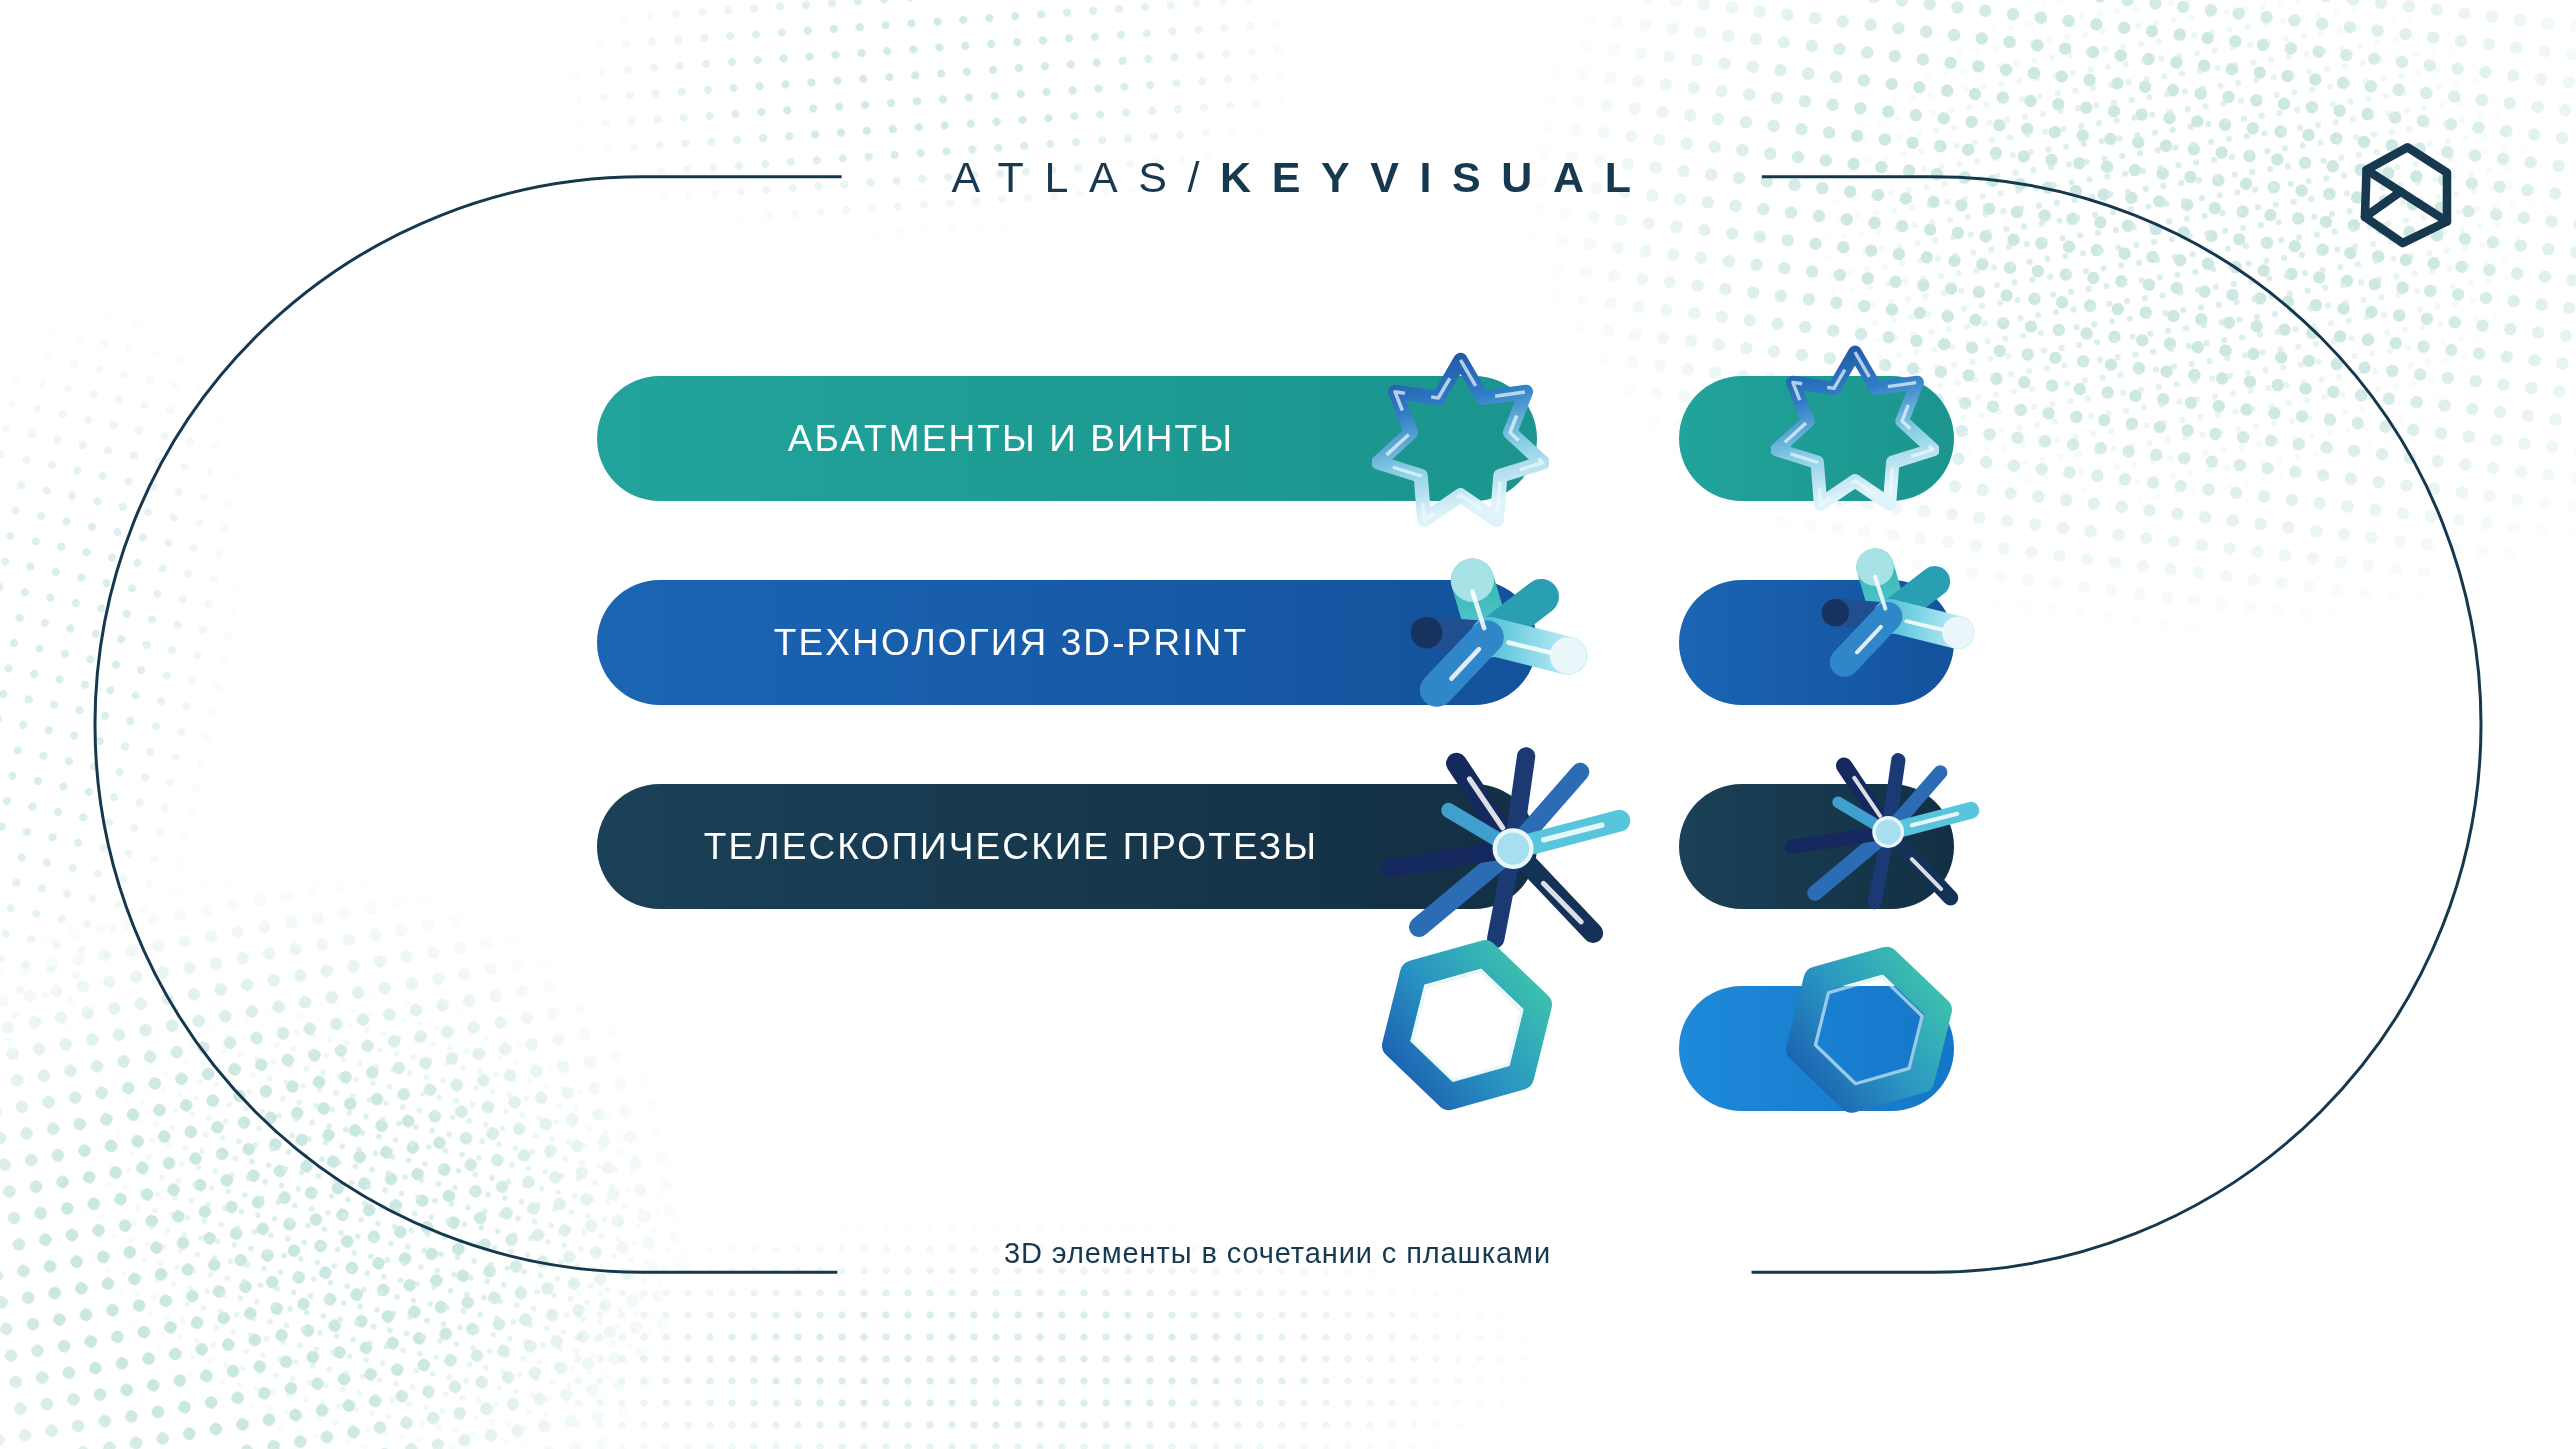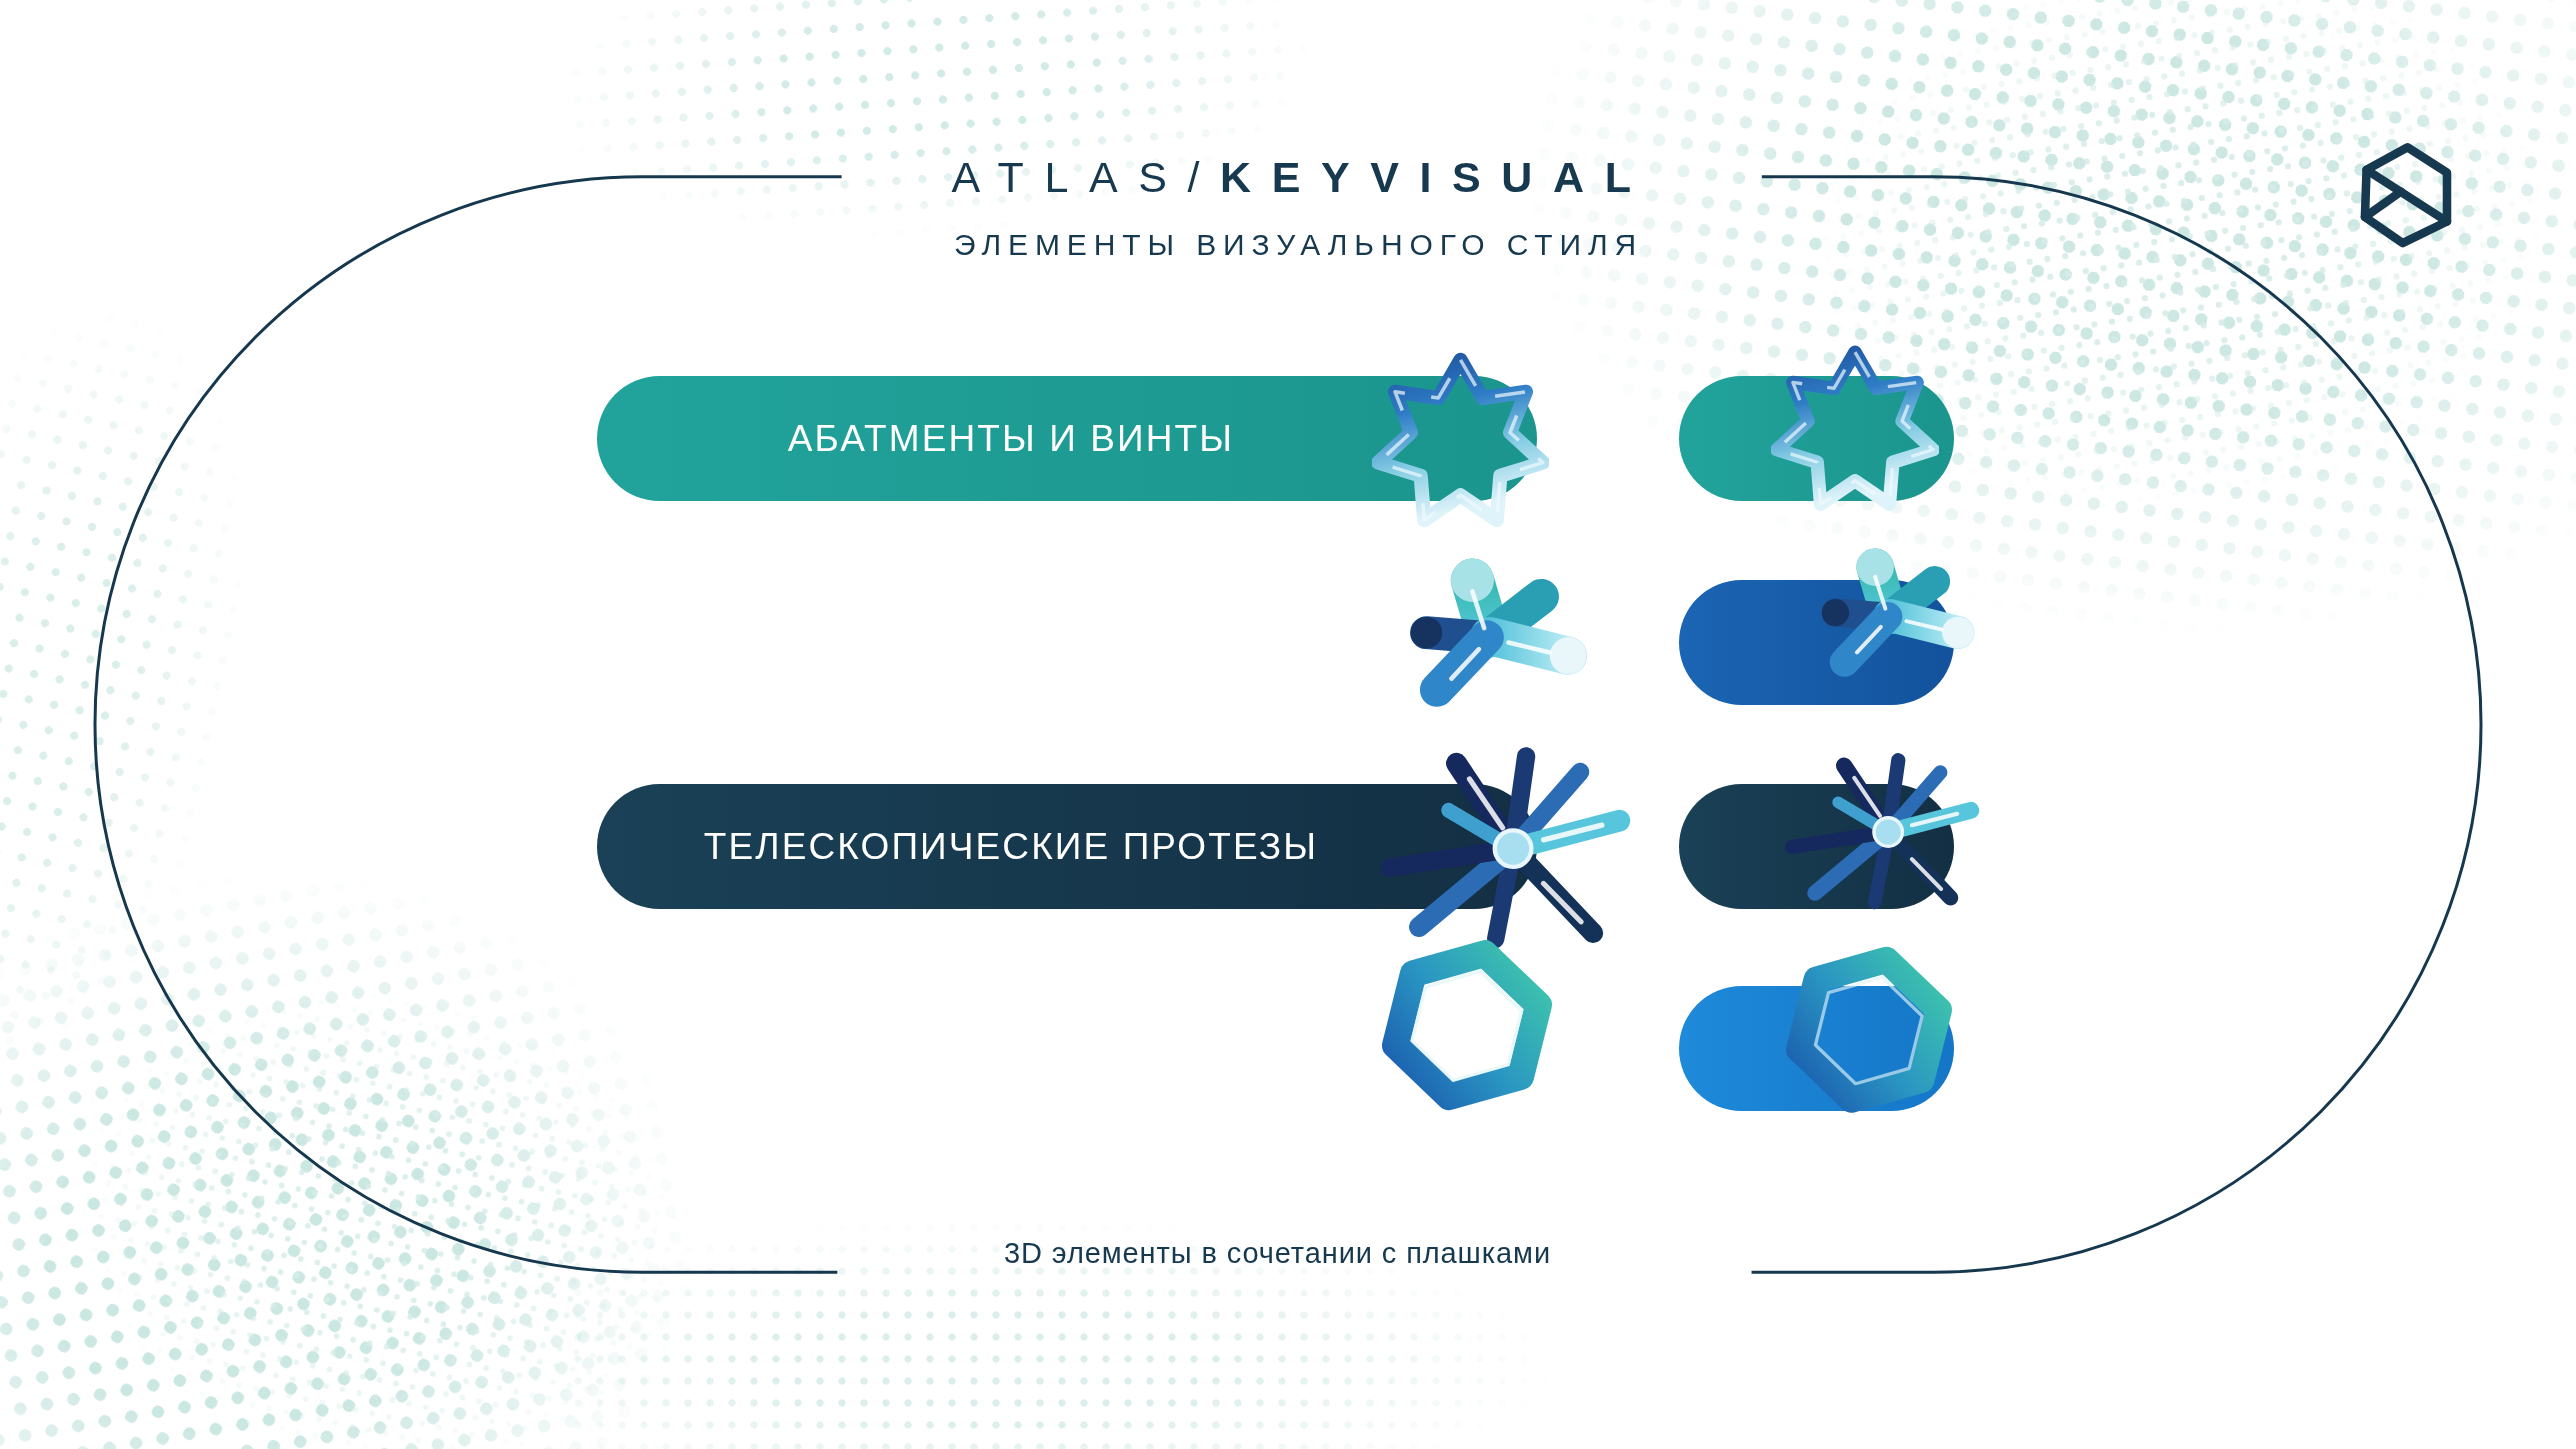--- a/index.html
+++ b/index.html
@@ -109,21 +109,20 @@
   <div class="dots dots-e1"></div>
   <div class="dots dots-e2"></div>
   <div class="dots dots-f"></div>
 
   <svg id="stadium" width="2576" height="1449" viewBox="0 0 3000 1688">
     <path d="M 980 206 L 748 206 A 638 638 0 0 0 748 1482 L 975 1482" fill="none" stroke="#16384e" stroke-width="3.5"></path>
     <path d="M 2052 206 L 2252 206 A 638 638 0 0 1 2252 1482 L 2040 1482" fill="none" stroke="#16384e" stroke-width="3.5"></path>
   </svg>
 
   <div class="title"><span class="t-light">ATLAS/</span><span class="t-bold">KEYVISUAL</span></div>
-  <div class="subtitle">ЭЛЕМЕНТЫ ВИЗУАЛЬНОГО СТИЛЯ</div>
 
   <svg id="logo" width="100" height="113" viewBox="0 0 116 132">
     <g fill="none" stroke="#17394f" stroke-width="10" stroke-linejoin="round" stroke-linecap="round" transform="rotate(2 58 66)">
       <path d="M58 12 L105 40 L107 97 L56 124 L11 95 L11 40 Z"></path>
       <path d="M11 40 L107 97"></path>
       <path d="M11 95 L52 64"></path>
     </g>
   </svg>
 
   <div class="pill pill-big pill-r1 r1">
@@ -132,20 +131,23 @@
   <div class="pill pill-small pill-r1 r1"></div>
   <svg class="orn" style="left:1372px;top:342px;" width="177" height="204" viewBox="0 0 200 230">
     <path d="M100,20 L125,63 L174,56 L156,102 L193,136 L145,151 L141,201 L100,173 L59,201 L55,151 L7,136 L44,102 L26,56 L75,63 Z" fill="none" stroke="url(#gRibbon)" stroke-width="16" stroke-linejoin="round"></path>
     <path d="M100,20 L125,63 L174,56 L156,102 L193,136 L145,151 L141,201 L100,173 L59,201 L55,151 L7,136 L44,102 L26,56 L75,63 Z" fill="none" stroke="#eef9fd" stroke-width="4" stroke-linejoin="round" opacity="0.7" stroke-dasharray="34 30"></path>
   </svg>
   <svg class="orn" style="left:1771px;top:335px;" width="168" height="194" viewBox="0 0 200 230">
     <path d="M100,20 L125,63 L174,56 L156,102 L193,136 L145,151 L141,201 L100,173 L59,201 L55,151 L7,136 L44,102 L26,56 L75,63 Z" fill="none" stroke="url(#gRibbon)" stroke-width="16" stroke-linejoin="round"></path>
     <path d="M100,20 L125,63 L174,56 L156,102 L193,136 L145,151 L141,201 L100,173 L59,201 L55,151 L7,136 L44,102 L26,56 L75,63 Z" fill="none" stroke="#eef9fd" stroke-width="4" stroke-linejoin="round" opacity="0.7" stroke-dasharray="34 30"></path>
   </svg>
 
+  <div class="pill pill-big pill-r2 r2">
+    <span class="pill-label">ТЕХНОЛОГИЯ 3D-PRINT</span>
+  </div>
   <div class="pill pill-small pill-r2 r2"></div>
   <svg class="orn" style="left:1374px;top:531px;" width="223" height="210" viewBox="0 0 340 260">
     <g stroke-linecap="round" fill="none">
       <line x1="150" y1="45" x2="175" y2="130" stroke="url(#gTeal)" stroke-width="66"></line>
       <line x1="255" y1="70" x2="180" y2="128" stroke="#2a9fb4" stroke-width="54"></line>
       <line x1="80" y1="125" x2="170" y2="132" stroke="#1f4f8f" stroke-width="50"></line>
       <line x1="176" y1="130" x2="296" y2="160" stroke="url(#gCyan)" stroke-width="58"></line>
       <line x1="172" y1="132" x2="96" y2="212" stroke="#2f86c8" stroke-width="52"></line>
     </g>
     <circle cx="150" cy="45" r="33" fill="#aee4ea" opacity="0.95"></circle>

